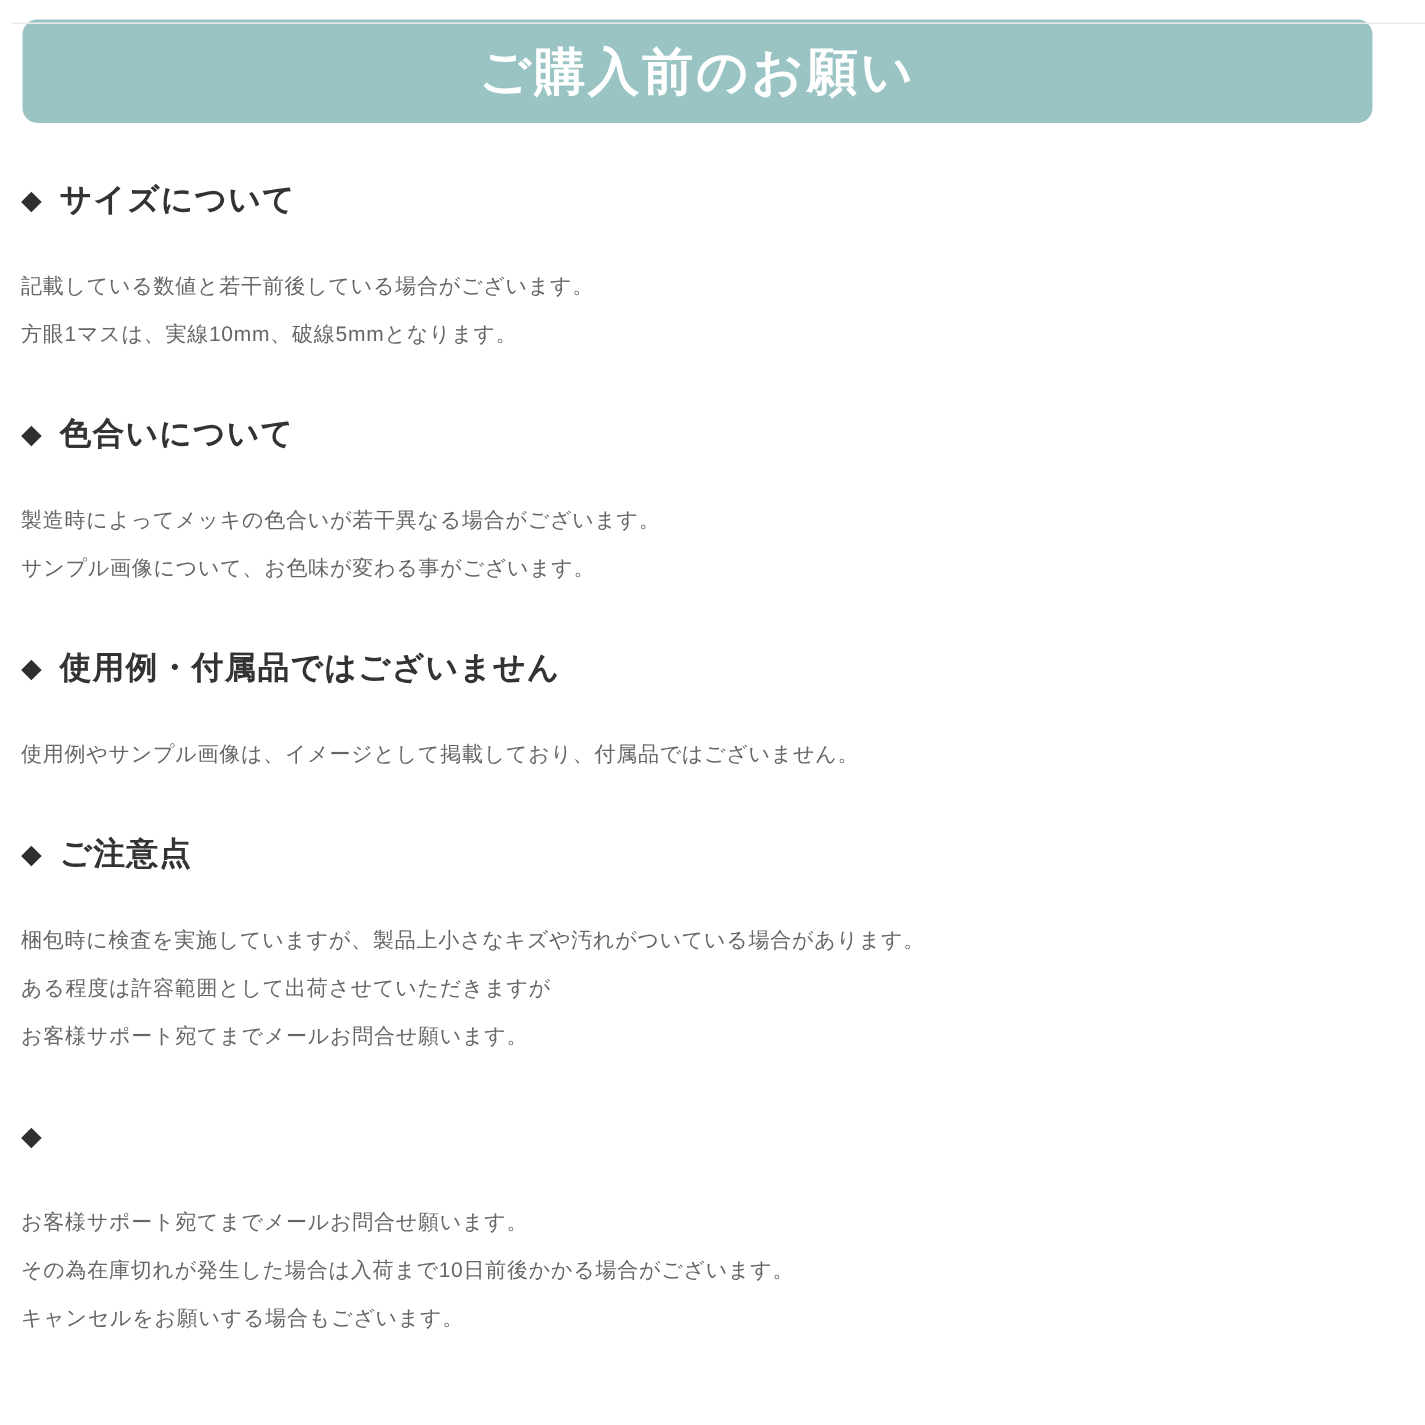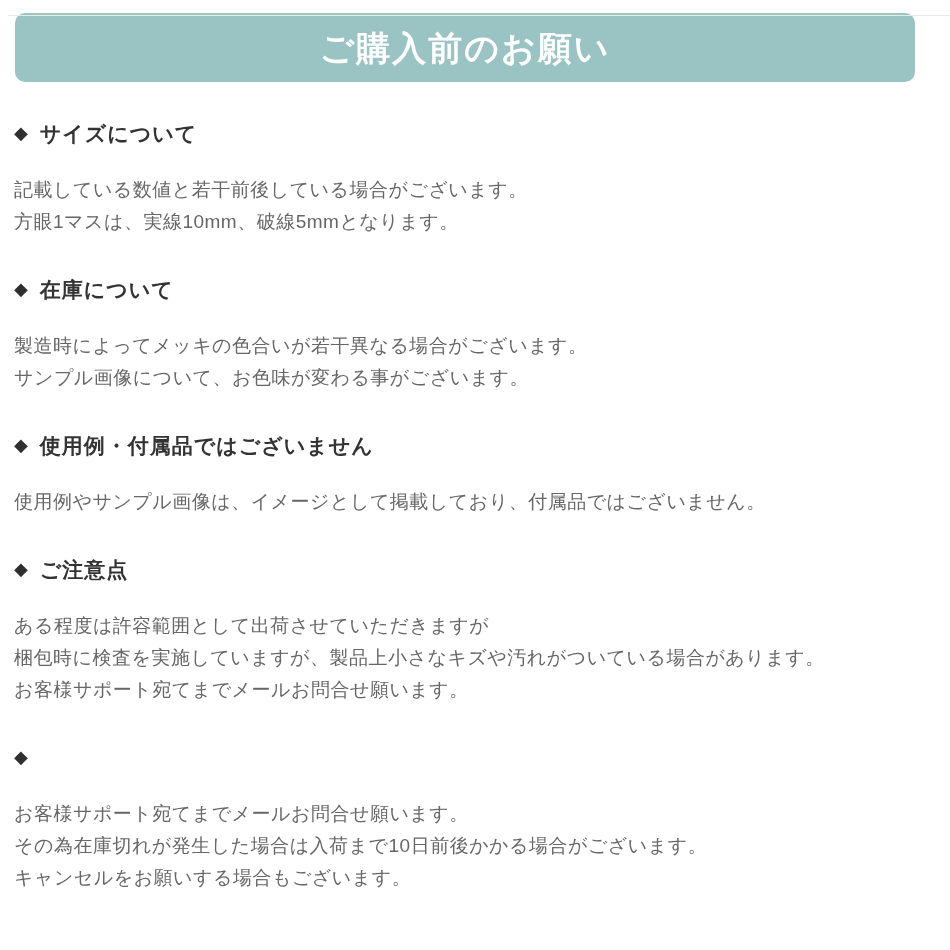--- a/index.html
+++ b/index.html
@@ -57,21 +57,21 @@
   }
   .bullet {
     font-size: 18px;
     margin-right: 11px;
     color: #2f2f2f;
     line-height: 27px;
   }
   .section-body {
     margin: 0;
     color: #666666;
-    font-size: 19px;
+    font-size: 14px;
     line-height: 32px;
     letter-spacing: 0.5px;
   }
   .body-line {
     white-space: nowrap;
   }
 </style>
 </head>
 <body>
 
@@ -91,21 +91,21 @@
       </div>
       <div class="section-body">
         <div class="body-line">記載している数値と若干前後している場合がございます。</div>
         <div class="body-line">方眼1マスは、実線10mm、破線5mmとなります。</div>
       </div>
     </section>
 
     <section>
       <div class="section-heading">
         <span class="bullet">◆</span>
-        <span>在庫について</span>
+        <span>色合いについて</span>
       </div>
       <div class="section-body">
         <div class="body-line">製造時によってメッキの色合いが若干異なる場合がございます。</div>
         <div class="body-line">サンプル画像について、お色味が変わる事がございます。</div>
       </div>
     </section>
 
     <section>
       <div class="section-heading">
         <span class="bullet">◆</span>
@@ -115,22 +115,22 @@
         <div class="body-line">使用例やサンプル画像は、イメージとして掲載しており、付属品ではございません。</div>
       </div>
     </section>
 
     <section>
       <div class="section-heading">
         <span class="bullet">◆</span>
         <span>ご注意点</span>
       </div>
       <div class="section-body">
+        <div class="body-line">梱包時に検査を実施していますが、製品上小さなキズや汚れがついている場合があります。</div>
         <div class="body-line">ある程度は許容範囲として出荷させていただきますが</div>
-        <div class="body-line">梱包時に検査を実施していますが、製品上小さなキズや汚れがついている場合があります。</div>
         <div class="body-line">お客様サポート宛てまでメールお問合せ願います。</div>
       </div>
     </section>
 
     <section>
       <div class="section-heading">
         <span class="bullet">◆</span>
       </div>
       <div class="section-body">
         <div class="body-line">お客様サポート宛てまでメールお問合せ願います。</div>

